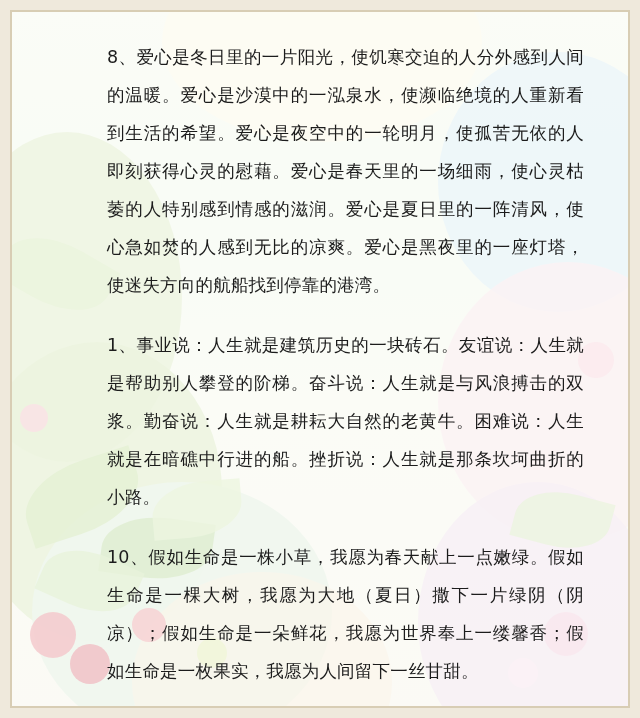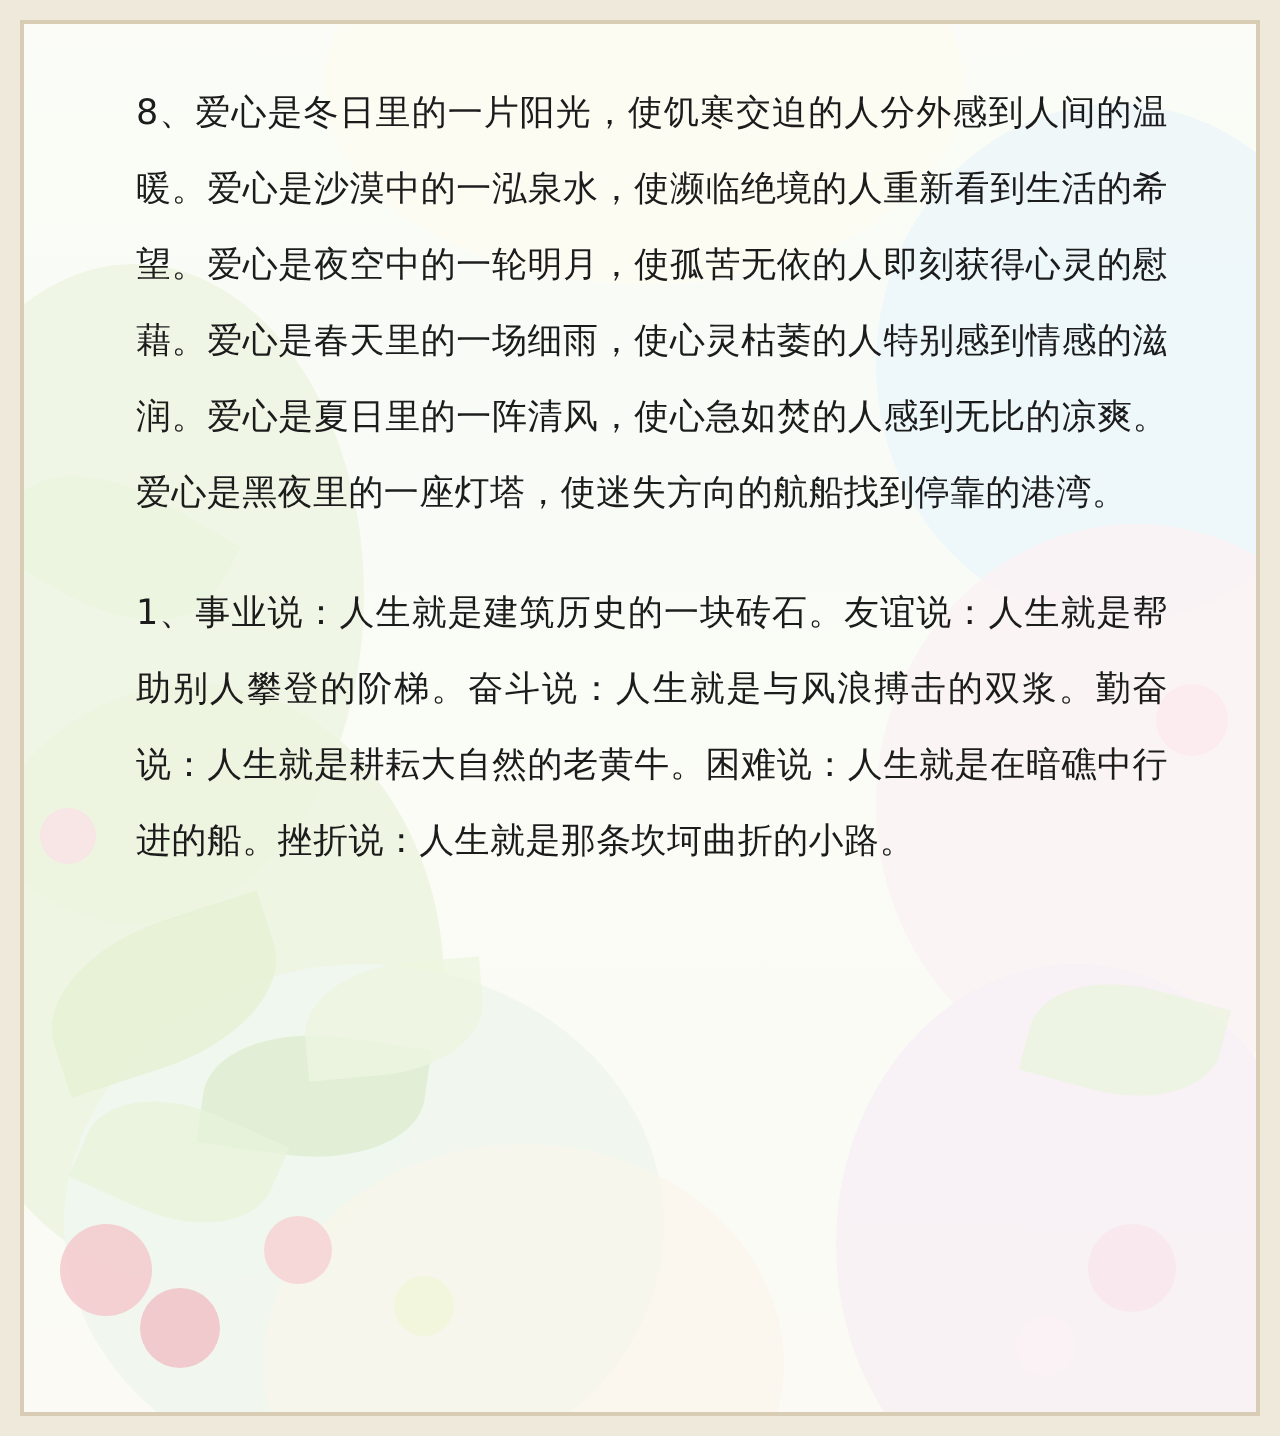--- a/index.html
+++ b/index.html
@@ -92,20 +92,21 @@
     inset: 0;
     background: rgba(255,255,255,0.62);
   }
 
   
   .content {
     position: absolute;
     inset: 0;
     box-sizing: border-box;
     padding: 26px 44px 10px 56px;
+    margin-left: 39px;
   }
   .para {
     font-family: "DejaVu Sans", "Liberation Sans", sans-serif;
     font-size: 17.5px;
     line-height: 38px;
     color: #1c1c1c;
     text-align: justify;
     text-justify: inter-ideograph;
     margin: 0 0 22px 0;
     letter-spacing: 0.2px;
@@ -144,16 +145,17 @@
       <div class="berry r6"></div>
       <div class="berry r7"></div>
       <div class="berry r8"></div>
 
       <div class="bg-veil"></div>
     </div>
 
     <div class="content">
       <p class="para">8、爱心是冬日里的一片阳光，使饥寒交迫的人分外感到人间的温暖。爱心是沙漠中的一泓泉水，使濒临绝境的人重新看到生活的希望。爱心是夜空中的一轮明月，使孤苦无依的人即刻获得心灵的慰藉。爱心是春天里的一场细雨，使心灵枯萎的人特别感到情感的滋润。爱心是夏日里的一阵清风，使心急如焚的人感到无比的凉爽。爱心是黑夜里的一座灯塔，使迷失方向的航船找到停靠的港湾。</p>
       <p class="para">1、事业说：人生就是建筑历史的一块砖石。友谊说：人生就是帮助别人攀登的阶梯。奋斗说：人生就是与风浪搏击的双浆。勤奋说：人生就是耕耘大自然的老黄牛。困难说：人生就是在暗礁中行进的船。挫折说：人生就是那条坎坷曲折的小路。</p>
+      <p class="para">10、假如生命是一株小草，我愿为春天献上一点嫩绿。假如生命是一棵大树，我愿为大地（夏日）撒下一片绿阴（阴凉）；假如生命是一朵鲜花，我愿为世界奉上一缕馨香；假如生命是一枚果实，我愿为人间留下一丝甘甜。</p>
     </div>
 
   </div>
 </div>
 
 </body></html>

